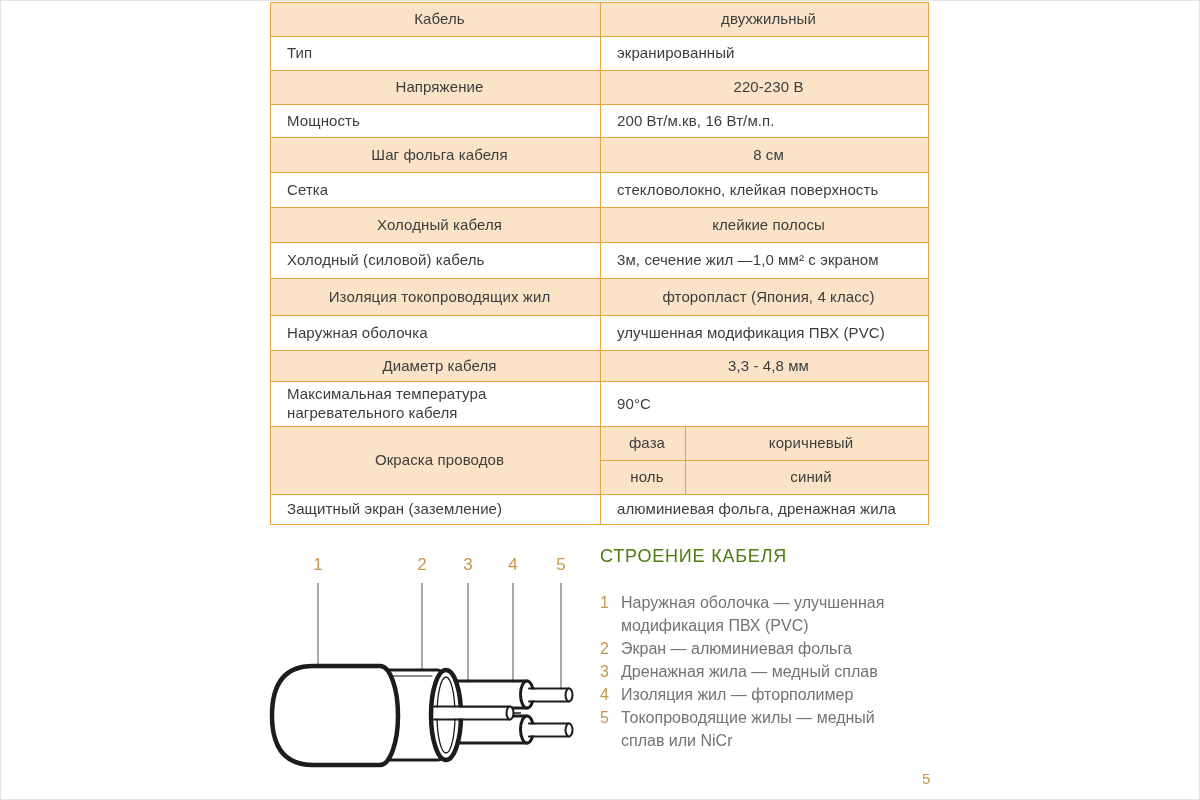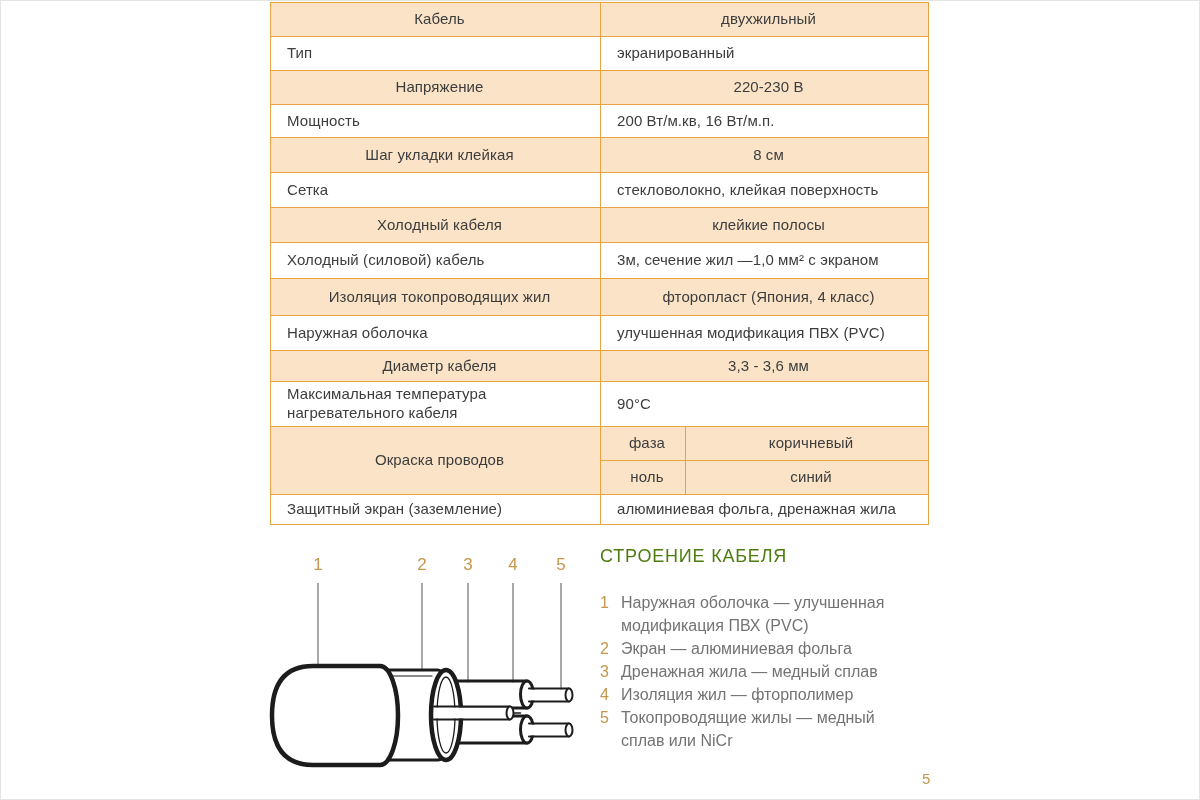--- a/index.html
+++ b/index.html
@@ -72,21 +72,21 @@
     </tr>
     <tr style="height:34px">
       <td class="peach">Напряжение</td>
       <td class="peach" colspan="2">220-230 В</td>
     </tr>
     <tr style="height:33px">
       <td class="white">Мощность</td>
       <td class="white" colspan="2">200 Вт/м.кв, 16 Вт/м.п.</td>
     </tr>
     <tr style="height:35px">
-      <td class="peach">Шаг укладки клейкая</td>
+      <td class="peach">Шаг фольга кабеля</td>
       <td class="peach" colspan="2">8 см</td>
     </tr>
     <tr style="height:35px">
       <td class="white">Сетка</td>
       <td class="white" colspan="2">стекловолокно, клейкая поверхность</td>
     </tr>
     <tr style="height:35px">
       <td class="peach">Холодный кабеля</td>
       <td class="peach" colspan="2">клейкие полосы</td>
     </tr>
@@ -97,21 +97,21 @@
     <tr style="height:37px">
       <td class="peach">Изоляция токопроводящих жил</td>
       <td class="peach" colspan="2">фторопласт (Япония, 4 класс)</td>
     </tr>
     <tr style="height:35px">
       <td class="white">Наружная оболочка</td>
       <td class="white" colspan="2">улучшенная модификация ПВХ (PVC)</td>
     </tr>
     <tr style="height:31px">
       <td class="peach">Диаметр кабеля</td>
-      <td class="peach" colspan="2">3,3 - 3,6 мм</td>
+      <td class="peach" colspan="2">3,3 - 4,8 мм</td>
     </tr>
     <tr style="height:45px">
       <td class="white">Максимальная температура нагревательного кабеля</td>
       <td class="white" colspan="2">90°С</td>
     </tr>
     <tr style="height:34px">
       <td class="peach" rowspan="2">Окраска проводов</td>
       <td class="peach">фаза</td>
       <td class="peach">коричневый</td>
     </tr>

